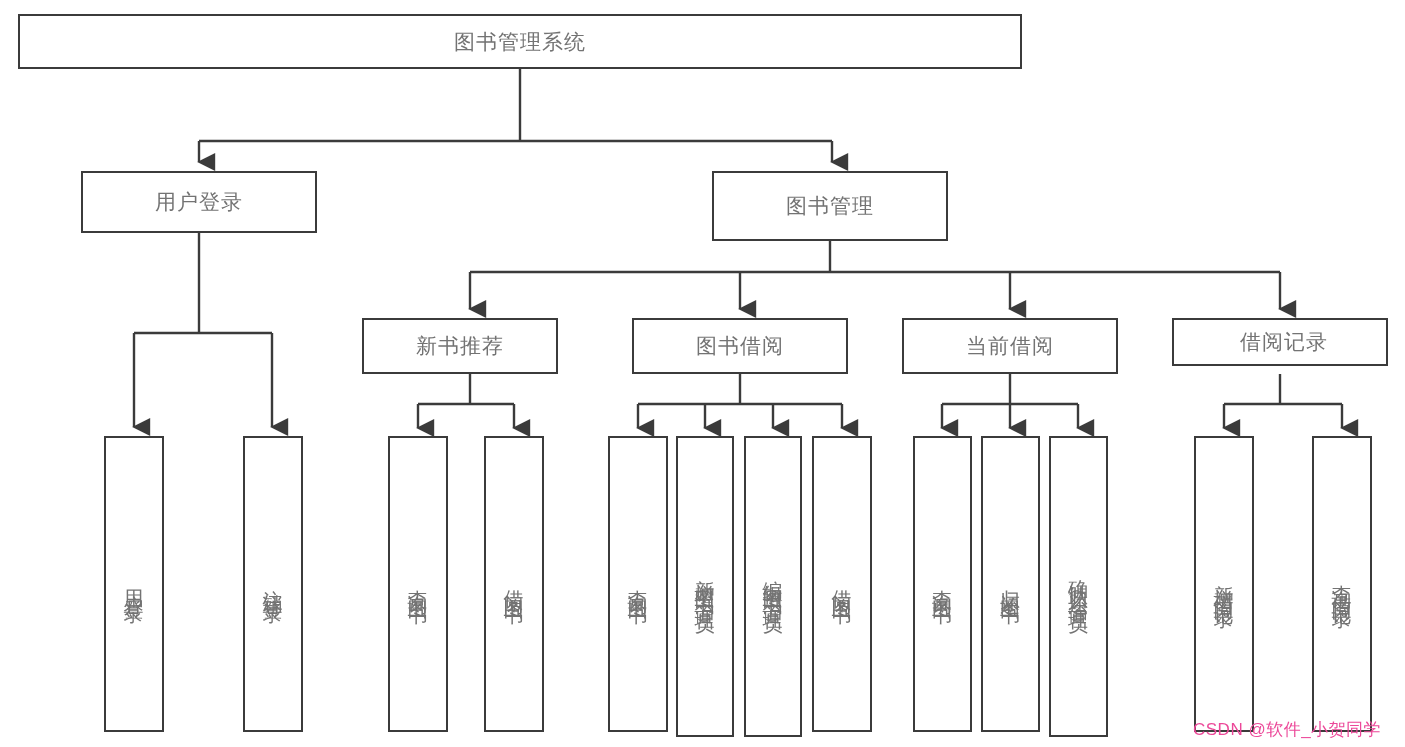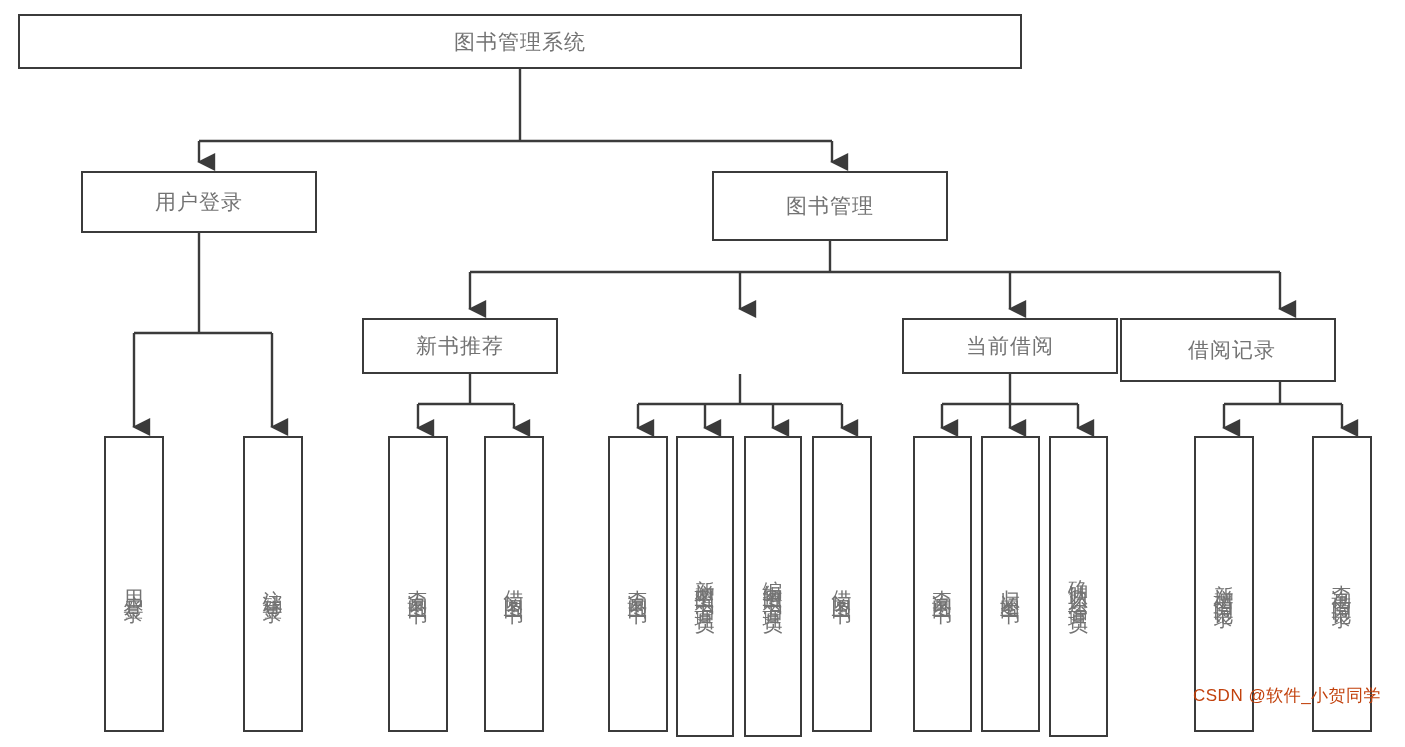--- a/index.html
+++ b/index.html
@@ -124,24 +124,27 @@
   <div class="node horizontal" id="node-l2-0" style="left: 81px; top: 171px; width: 236px; height: 62px;">
     <span>用户登录</span>
   </div>
   <div class="node horizontal" id="node-l2-1" style="left: 712px; top: 171px; width: 236px; height: 70px;">
     <span>图书管理</span>
   </div>
 
   <div class="node horizontal" id="node-l3-0" style="left: 362px; top: 318px; width: 196px; height: 56px;">
     <span>新书推荐</span>
   </div>
+  <div class="node horizontal" id="node-l3-1" style="left: 632px; top: 318px; width: 216px; height: 56px;">
+    <span>图书借阅</span>
+  </div>
   <div class="node horizontal" id="node-l3-2" style="left: 902px; top: 318px; width: 216px; height: 56px;">
     <span>当前借阅</span>
   </div>
-  <div class="node horizontal" id="node-l3-3" style="left: 1120px; top: 318px; width: 216px; height: 64px; padding-left: 8px;">
+  <div class="node horizontal" id="node-l3-3" style="left: 1172px; top: 318px; width: 216px; height: 48px; padding-left: 8px;">
     <span>借阅记录</span>
   </div>
 
   <div class="node vertical" id="node-leaf-0" style="left: 104px; top: 436px; width: 60px; height: 296px;">
     <span class="vtext">用户登录</span>
   </div>
   <div class="node vertical" id="node-leaf-1" style="left: 243px; top: 436px; width: 60px; height: 296px;">
     <span class="vtext">注销登录</span>
   </div>
   <div class="node vertical" id="node-leaf-2" style="left: 388px; top: 436px; width: 60px; height: 296px;">
@@ -171,15 +174,15 @@
   <div class="node vertical" id="node-leaf-10" style="left: 1049px; top: 436px; width: 59px; height: 301px;">
     <span class="vtext">确认归还（管理员）</span>
   </div>
   <div class="node vertical" id="node-leaf-11" style="left: 1194px; top: 436px; width: 60px; height: 296px;">
     <span class="vtext">新增借阅记录</span>
   </div>
   <div class="node vertical" id="node-leaf-12" style="left: 1312px; top: 436px; width: 60px; height: 296px;">
     <span class="vtext">查询借阅记录</span>
   </div>
 
-  <div class="watermark" style="left: 1193px; top: 684px; color: #c2410c;">CSDN @软件_小贺同学</div>
+  <div class="watermark" style="left: 1193px; top: 718px; color: #ec4899;">CSDN @软件_小贺同学</div>
 
 </div>
 
 </body></html>

